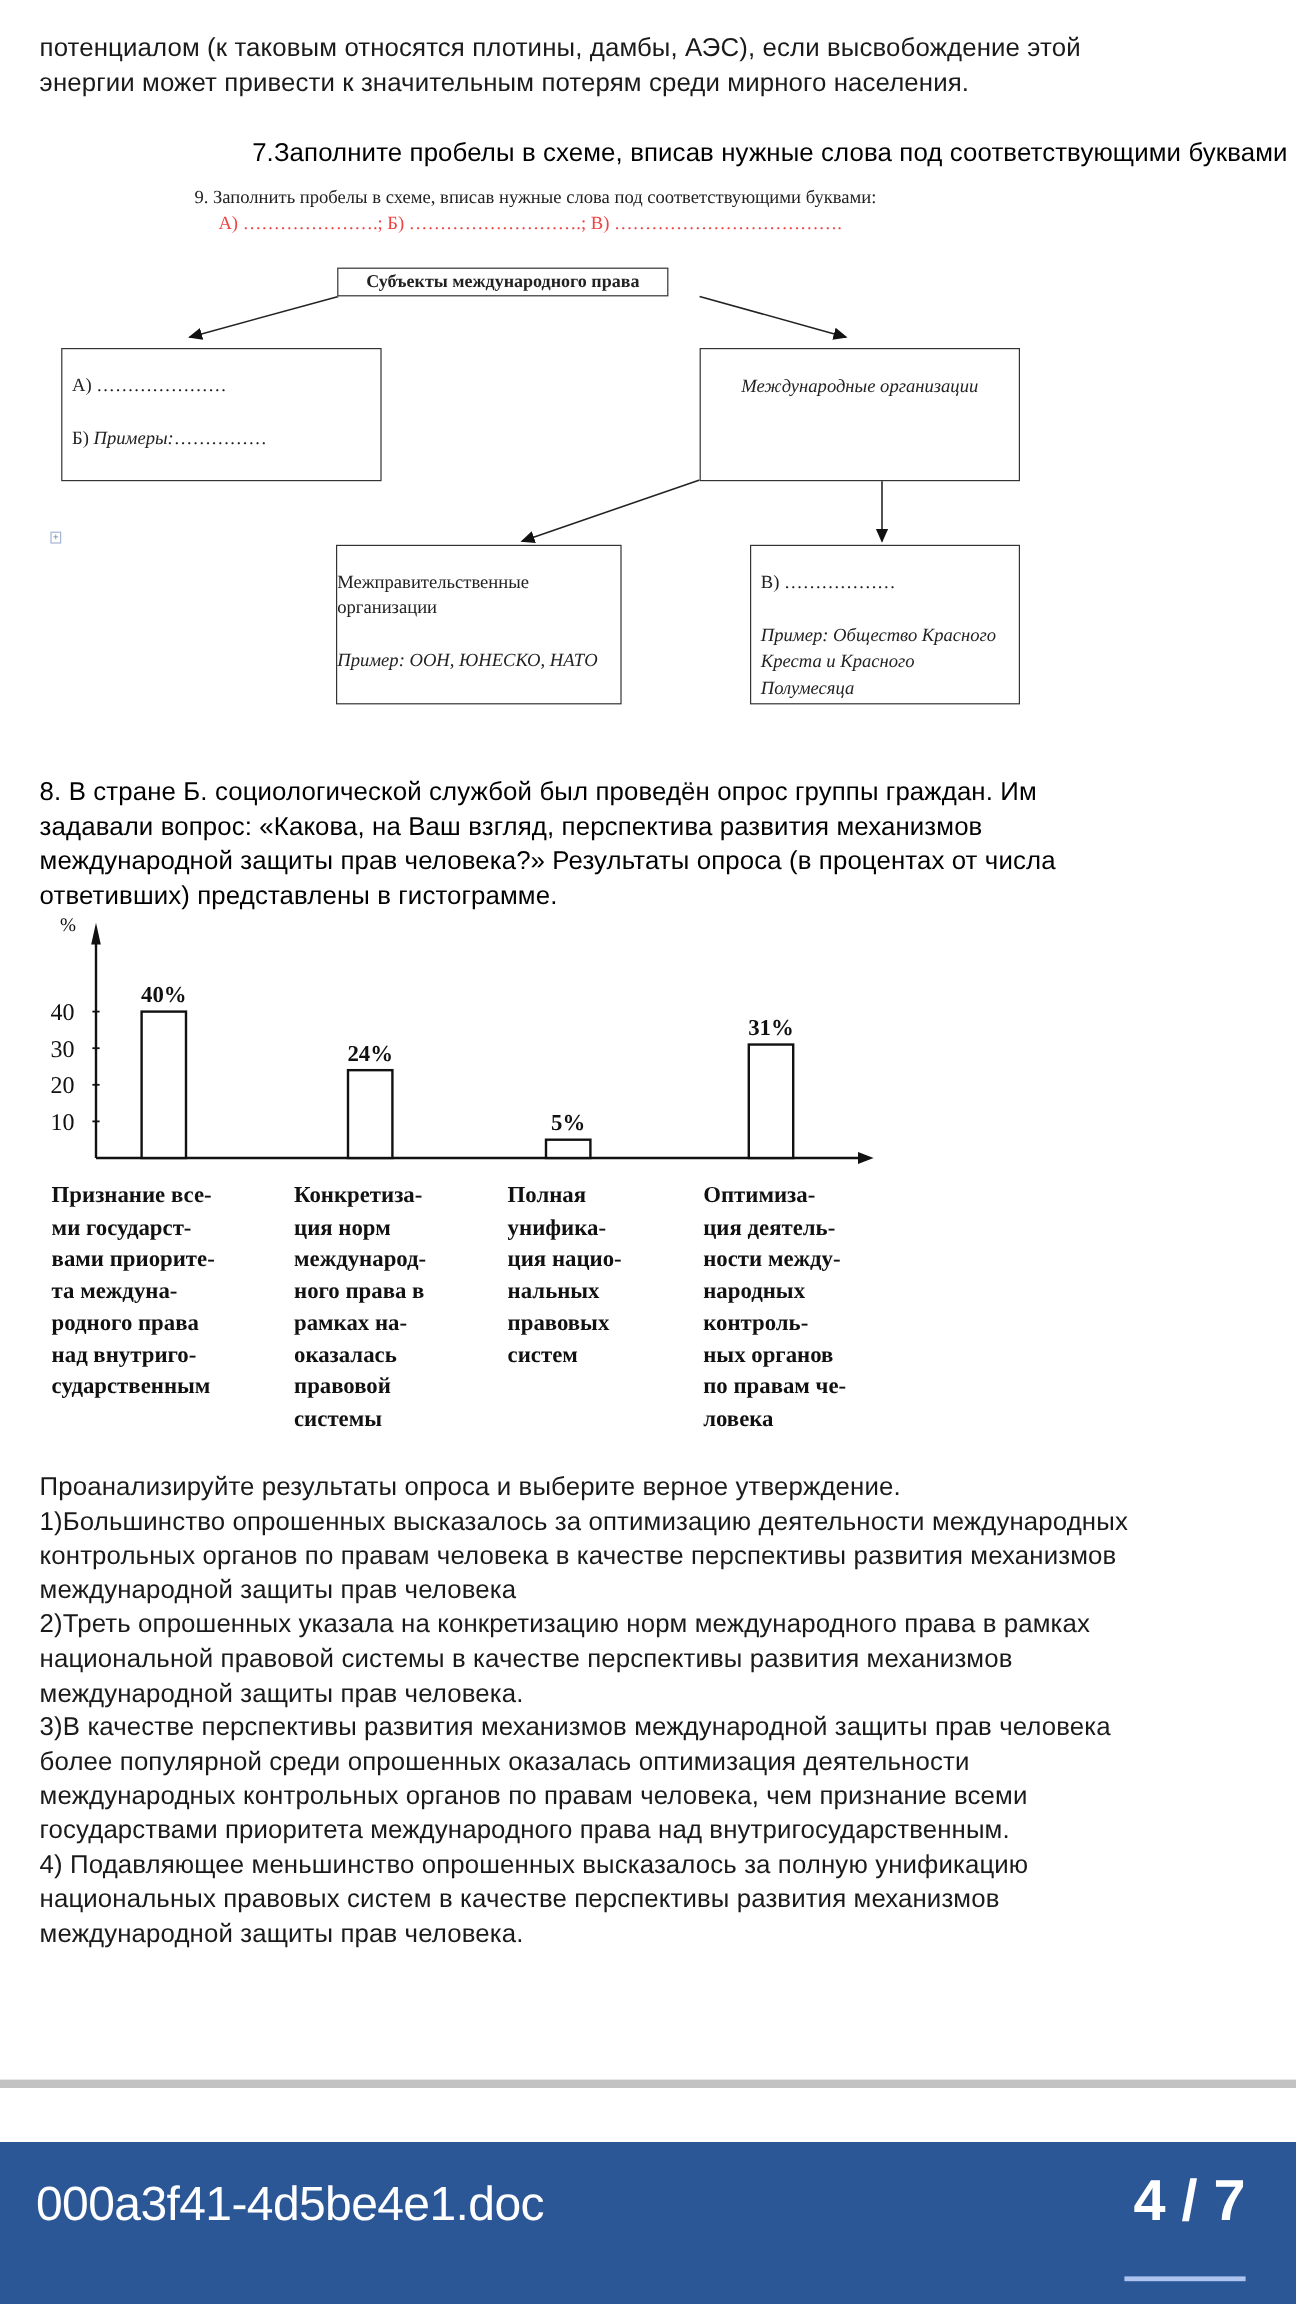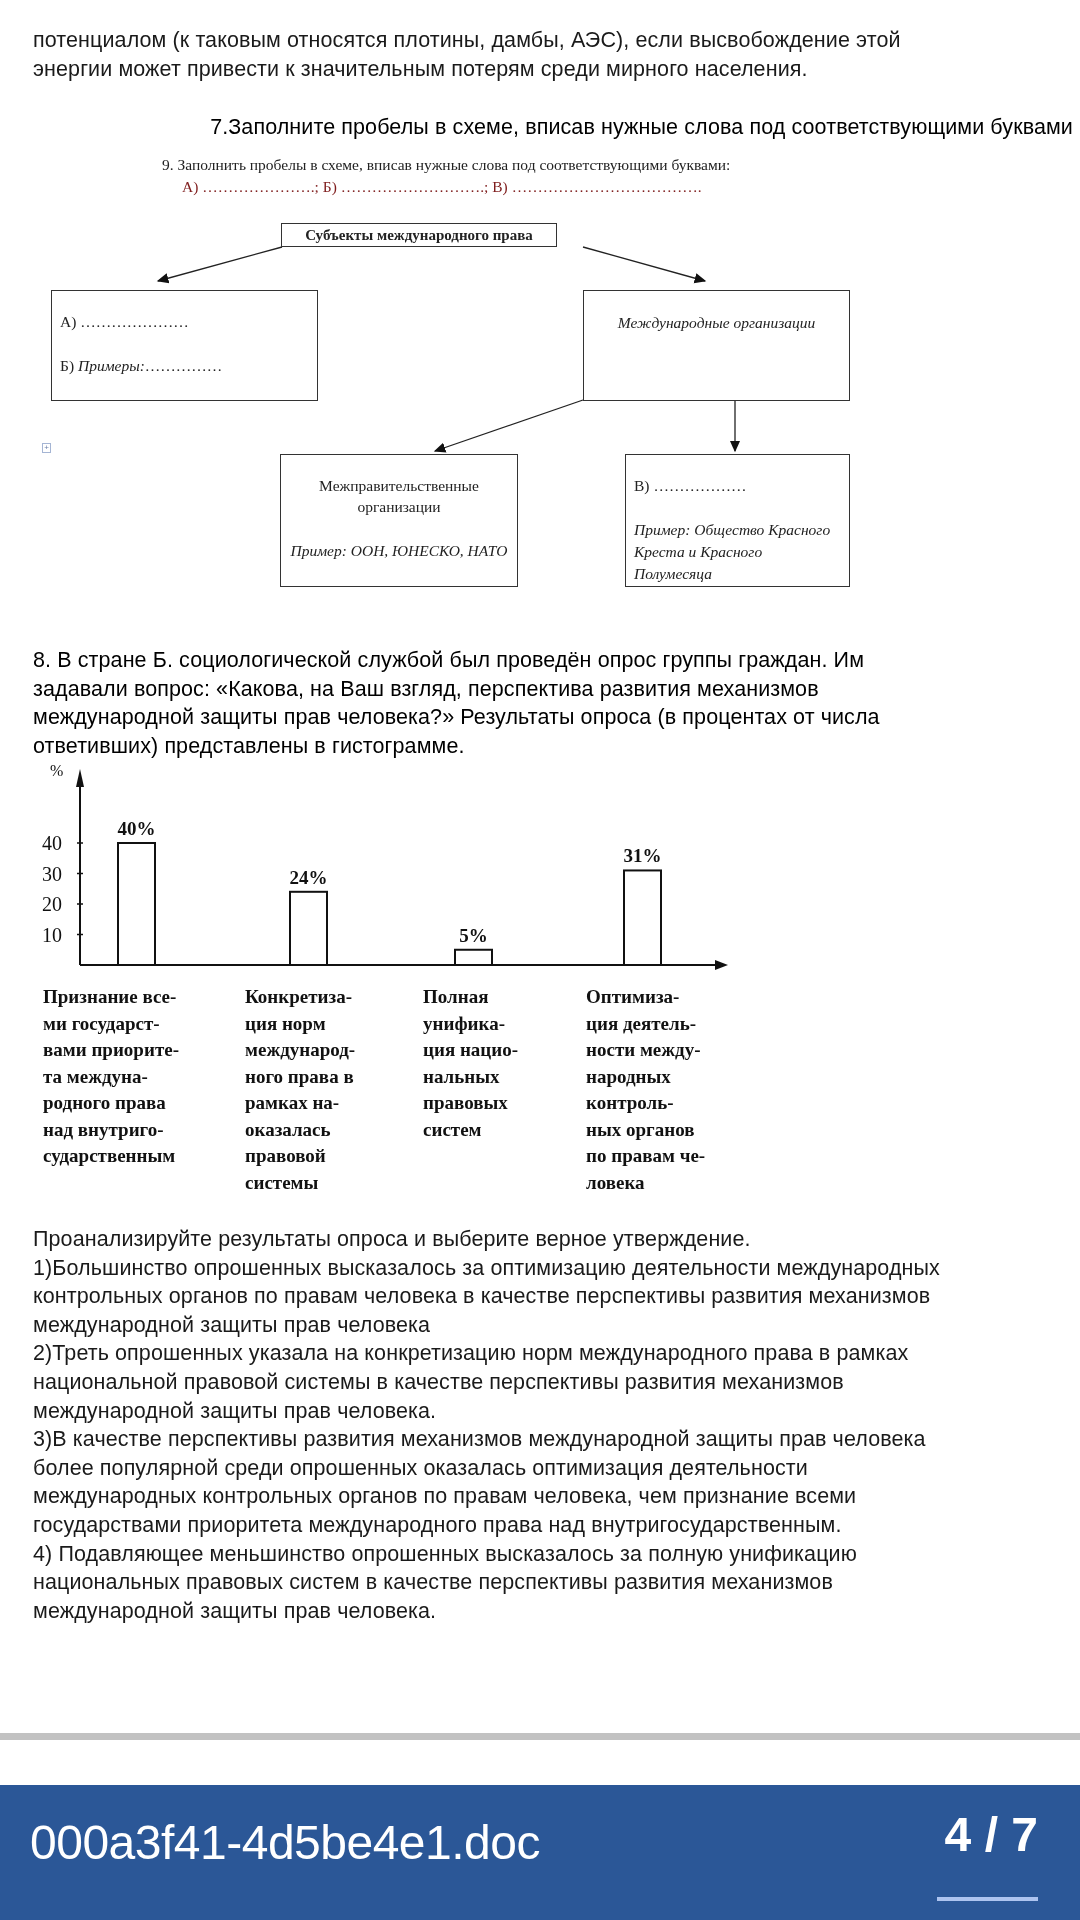--- a/index.html
+++ b/index.html
@@ -9,40 +9,40 @@
   .heading { font-weight:normal; color:#000; font-size:21.5px; }
   .serif { font-family:"Liberation Serif", serif; }
   .diagram { position:absolute; left:0; top:150px; width:1080px; height:450px; }
   .box { position:absolute; border:1px solid #333; background:#fff; box-sizing:border-box; font-family:"Liberation Serif", serif; font-size:15.5px; color:#222; }
   .chart { position:absolute; left:0; top:755px; width:760px; height:450px; }
   .chart svg text { font-family:"Liberation Serif", serif; }
   .cat-label { position:absolute; font-family:"Liberation Serif", serif; font-size:19px; line-height:26.5px; color:#111; font-weight:bold; }
   .cat-label span { display:block; white-space:nowrap; }
   .divider { position:absolute; left:0; top:1733px; width:1080px; height:7px; background:#c2c2c2; }
   .footer { position:absolute; left:0; top:1785px; width:1080px; height:135px; background:#2b5797; }
-  .footer .fname { position:absolute; left:30px; top:30px; font-size:48px; color:#fff; font-family:"Liberation Sans", sans-serif; letter-spacing:-0.5px; }
+  .footer .fname { position:absolute; left:30px; top:30px; font-size:40px; color:#fff; font-family:"Liberation Sans", sans-serif; letter-spacing:-0.5px; }
   .footer .pager { position:absolute; right:42px; top:22px; font-size:48px; color:#fff; font-weight:bold; font-family:"Liberation Sans", sans-serif; }
   .footer .pager-underline { position:absolute; left:937px; top:112px; width:101px; height:4px; background:#adc4f0; }
   .anchor-icon { position:absolute; left:42px; top:443px; width:9px; height:10px; border:1px solid #a5b5d4; box-sizing:border-box; font-size:8px; line-height:8px; text-align:center; color:#6b7fa8; }
 </style>
 </head>
 <body>
 
 <div class="para" style="top:26px;">
   <span class="line">потенциалом (к таковым относятся плотины, дамбы, АЭС), если высвобождение этой</span>
   <span class="line">энергии может привести к значительным потерям среди мирного населения.</span>
 </div>
 
 <div class="para heading" style="top:113px;text-align:right;">
   <span class="line">7.Заполните пробелы в схеме, вписав нужные слова под соответствующими буквами</span>
 </div>
 
 <div class="diagram">
   <div class="serif" style="position:absolute;left:162px;top:6px;font-size:15.5px;color:#222;white-space:nowrap;">9. Заполнить пробелы в схеме, вписав нужные слова под  соответствующими буквами:</div>
-  <div class="serif" style="position:absolute;left:182px;top:28px;font-size:15.5px;color:#7f1d1d;white-space:nowrap;">А) ………………….;  Б) ……………………….;   В) ……………………………….</div>
+  <div class="serif" style="position:absolute;left:182px;top:28px;font-size:15.5px;color:#ef4444;white-space:nowrap;">А) ………………….;  Б) ……………………….;   В) ……………………………….</div>
 
   <svg style="position:absolute;left:0;top:0;" width="1080" height="450">
     <defs>
       <marker id="ah" markerWidth="10" markerHeight="10" refX="8" refY="5" orient="auto">
         <path d="M0,1 L9,5 L0,9 Z" fill="#111"></path>
       </marker>
     </defs>
     <line x1="282" y1="97" x2="158" y2="131" stroke="#222" stroke-width="1.3" marker-end="url(#ah)"></line>
     <line x1="583" y1="97" x2="705" y2="131" stroke="#222" stroke-width="1.3" marker-end="url(#ah)"></line>
     <line x1="583" y1="250" x2="435" y2="301" stroke="#222" stroke-width="1.3" marker-end="url(#ah)"></line>
@@ -55,21 +55,21 @@
 
   <div class="box" style="left:51px;top:140px;width:267px;height:111px;">
     <div style="position:absolute;left:8px;top:22px;white-space:nowrap;">А) …………………</div>
     <div style="position:absolute;left:8px;top:66px;white-space:nowrap;"><span>Б) </span><i>Примеры:</i><span>……………</span></div>
   </div>
 
   <div class="box" style="left:583px;top:140px;width:267px;height:111px;text-align:center;">
     <div style="position:absolute;left:0;right:0;top:23px;font-style:italic;">Международные  организации</div>
   </div>
 
-  <div class="box" style="left:280px;top:304px;width:238px;height:133px;text-align:center;">
+  <div class="box" style="left:280px;top:304px;width:238px;height:133px;">
     <div style="position:absolute;left:0;right:0;top:22px;">Межправительственные</div>
     <div style="position:absolute;left:0;right:0;top:43px;">организации</div>
     <div style="position:absolute;left:0;right:0;top:87px;font-style:italic;white-space:nowrap;">Пример: ООН, ЮНЕСКО, НАТО</div>
   </div>
 
   <div class="box" style="left:625px;top:304px;width:225px;height:133px;">
     <div style="position:absolute;left:8px;top:22px;white-space:nowrap;">В) ………………</div>
     <div style="position:absolute;left:8px;top:66px;font-style:italic;white-space:nowrap;">Пример: Общество Красного</div>
     <div style="position:absolute;left:8px;top:88px;font-style:italic;white-space:nowrap;">Креста и Красного</div>
     <div style="position:absolute;left:8px;top:110px;font-style:italic;white-space:nowrap;">Полумесяца</div>

